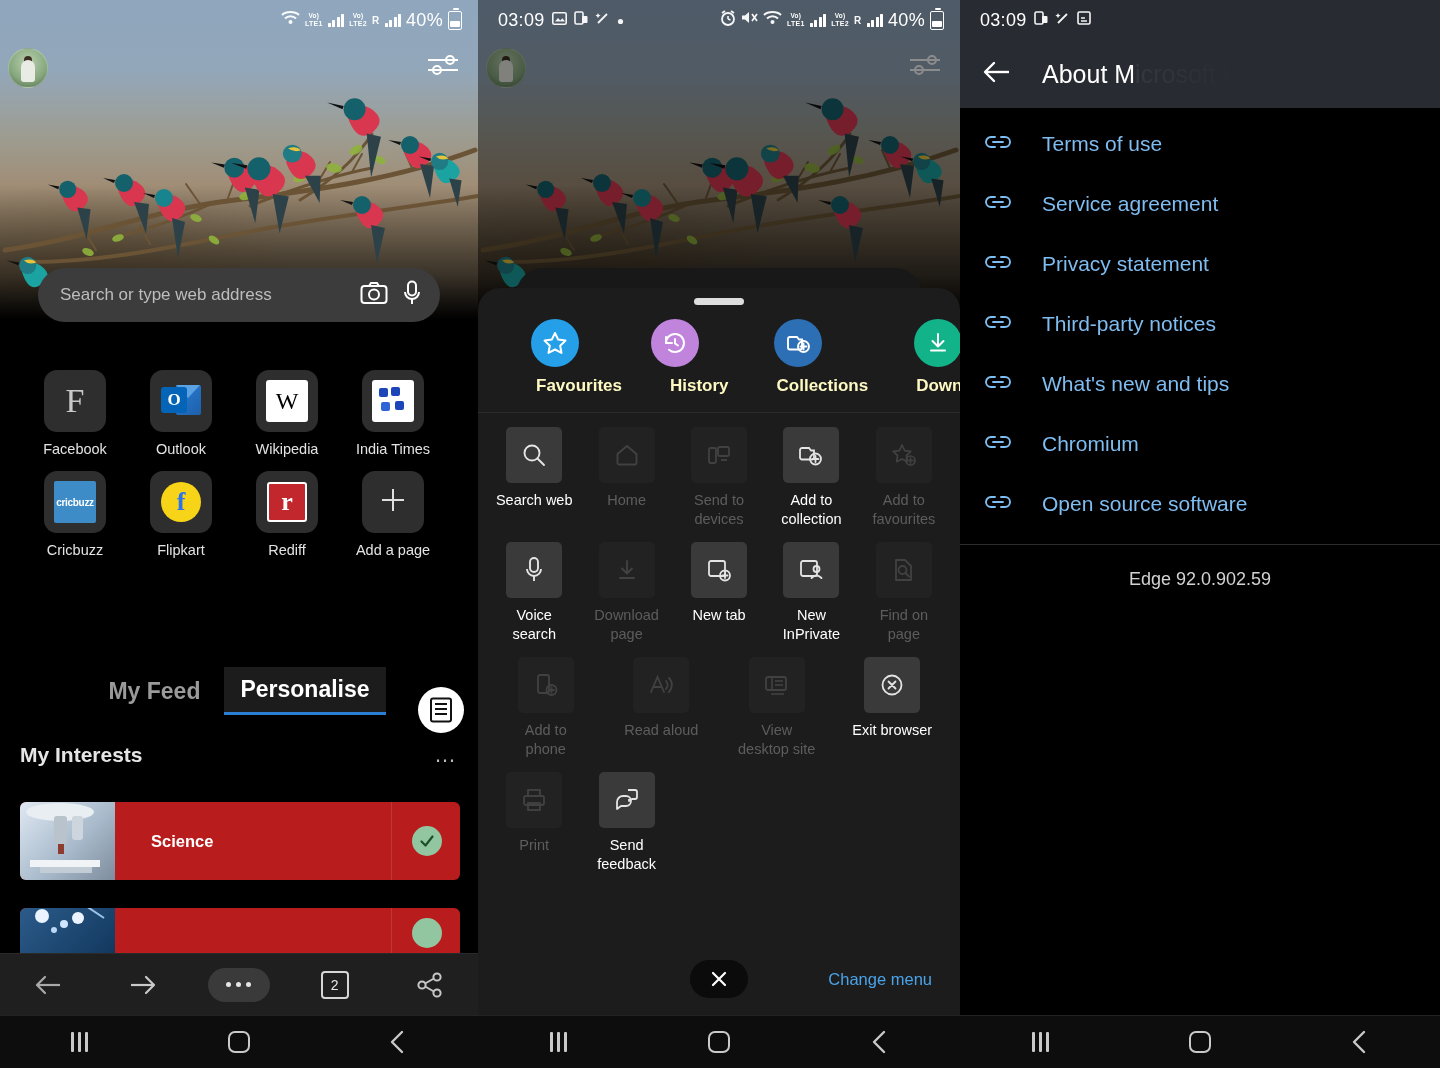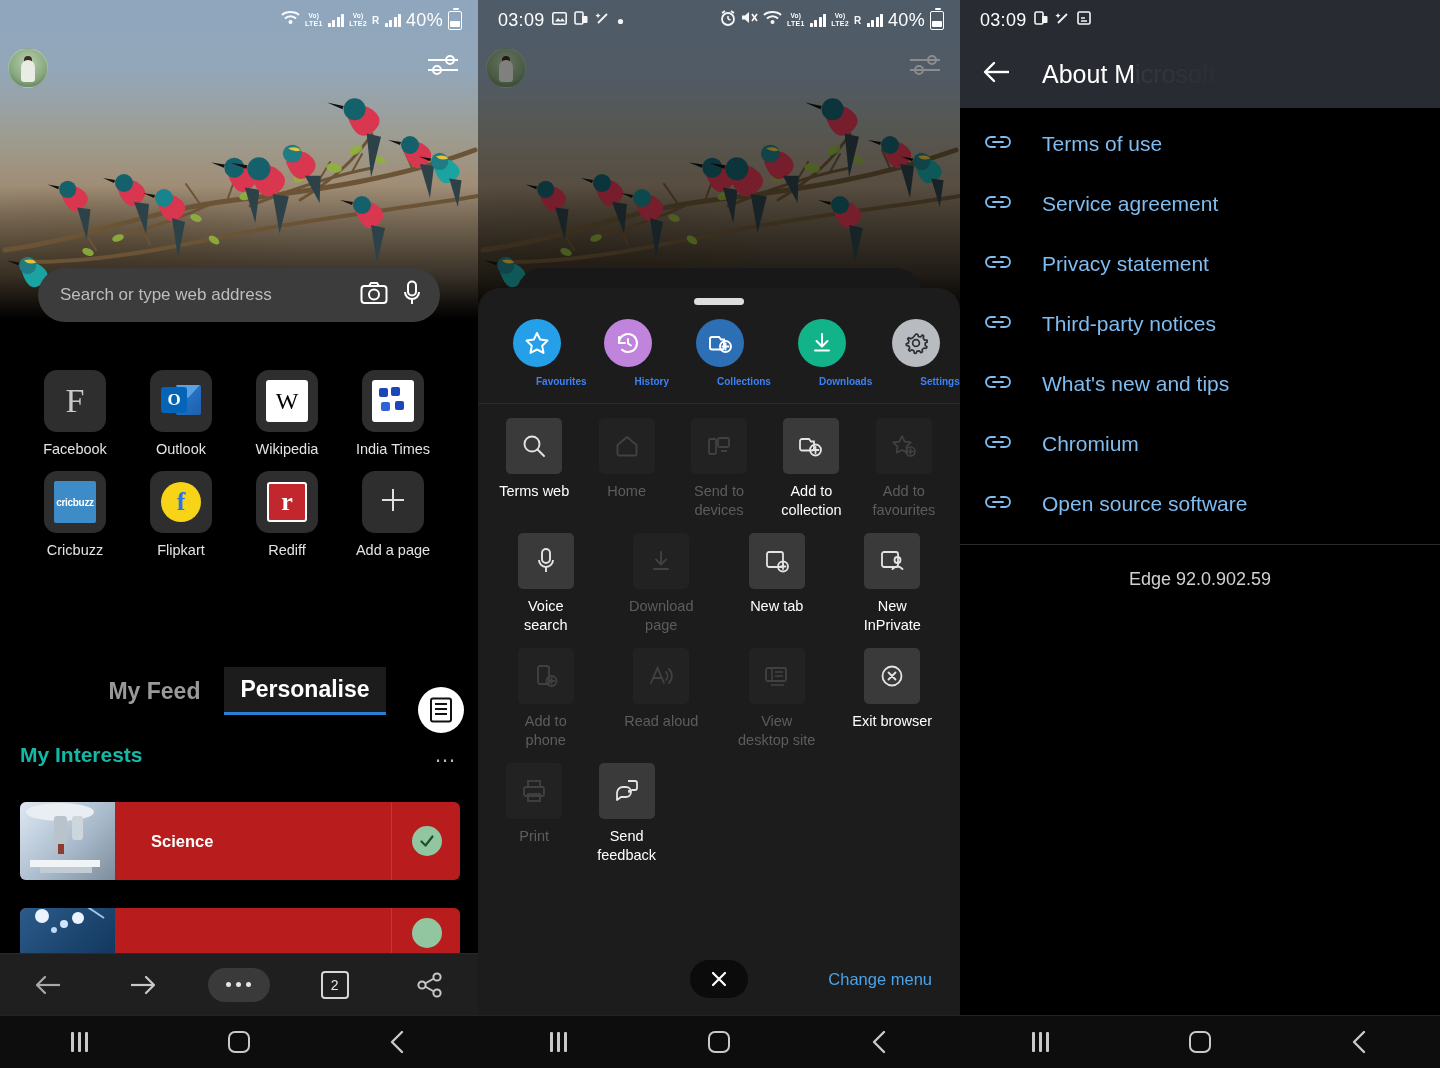--- a/index.html
+++ b/index.html
@@ -92,21 +92,21 @@
 
   
   .feedtabs { position:absolute; top:667px; left:0; right:0; display:flex; align-items:center; justify-content:center; gap:8px; z-index:14; }
   .ftab { padding:9px 16px; font-size:23px; color:#9a9a9a; font-weight:bold; }
   .ftab.active { color:#fff; background:#1c1c1c; border-bottom:3px solid #2a7fd4; }
   .feedbtn {
     position:absolute; top:687px; right:14px; width:46px; height:46px; border-radius:50%;
     background:#fff; display:flex; align-items:center; justify-content:center; z-index:16;
   }
   .interests-hdr { position:absolute; top:742px; left:20px; right:20px; display:flex; align-items:center; z-index:14; }
-  .interests-hdr .t { color:#14b8a6; font-size:21px; font-weight:bold; }
+  .interests-hdr .t { color:#e5e5e5; font-size:21px; font-weight:bold; }
   .interests-hdr .dots { margin-left:auto; color:#bbb; font-size:22px; letter-spacing:2px; }
 
   .icard { position:absolute; left:20px; right:18px; height:78px; background:#b91c1c; border-radius:6px; display:flex; align-items:center; overflow:hidden; z-index:14; }
   .icard .thumb { width:95px; height:78px; flex:none; }
   .icard .nm { color:#fff; font-size:16.5px; font-weight:bold; margin-left:36px; }
   .icard .chk { margin-left:auto; margin-right:18px; width:30px;height:30px;border-radius:50%;background:#92c6a0;display:flex;align-items:center;justify-content:center;}
   .icard .sep { position:absolute; right:68px; top:0; bottom:0; width:1px; background:rgba(255,255,255,.12); }
   .ic1 { top:802px; }
   .ic2 { top:908px; height:50px; }
 
@@ -130,21 +130,21 @@
   
   .scrim { position:absolute; inset:0; background:rgba(0,0,0,.45); z-index:25; }
   .sheet {
     position:absolute; left:0; right:0; top:288px; bottom:53px; background:#1c1c1c; z-index:30;
     border-top-left-radius:22px; border-top-right-radius:22px; padding-top:6px;
   }
   .grabber { width:50px;height:7px;border-radius:4px;background:#ddd;margin:4px auto 0; }
   .quick { display:flex; padding:14px 10px 16px; border-bottom:1px solid #2b2b2b; }
   .qitem { flex:1; display:flex; flex-direction:column; align-items:center; gap:9px; }
   .qcircle { width:48px;height:48px;border-radius:50%; display:flex;align-items:center;justify-content:center;}
-  .qlabel { color:#3b82f6; font-size:10px; font-weight:bold;padding-left:48px; }
+  .qlabel { color:#fef9c3; font-size:17px; font-weight:bold;padding-left:48px; }
   .grid { padding:14px 10px 0; }
   .grow { display:flex; margin-bottom:14px; }
   .gitem { flex:1; display:flex; flex-direction:column; align-items:center; gap:8px; }
   .gtile { width:56px;height:56px;border-radius:5px;background:#3a3a3a;display:flex;align-items:center;justify-content:center;}
   .glabel { color:#fff; font-size:14.5px; text-align:center; line-height:1.28; max-width:82px;}
   .gitem.dis .gtile { background:#262626; opacity:.6; }
   .gitem.dis .glabel { color:#5d5d5d; }
   .gitem.dis svg { opacity:.45; }
   .sheet-foot { position:absolute; bottom:8px; left:0; right:0; height:56px; display:flex; align-items:center; }
   .closebtn { position:absolute; left:50%; transform:translateX(-50%); width:58px;height:38px;border-radius:19px;background:#0b0b0b;display:flex;align-items:center;justify-content:center;}
@@ -725,21 +725,21 @@
 
       <div class="grid">
         <div class="grow">
           <div class="gitem">
             <span class="gtile">
                 <svg width="26" height="26" viewBox="0 0 26 26">
                   <circle cx="11" cy="11" r="7.5" fill="none" stroke="#e4e4e4" stroke-width="1.9"></circle>
                   <line x1="16.5" y1="16.5" x2="23" y2="23" stroke="#e4e4e4" stroke-width="1.9" stroke-linecap="round"></line>
                 </svg>
               </span>
-            <span class="glabel">Terms web</span>
+            <span class="glabel">Search web</span>
           </div>
           <div class="gitem dis">
             <span class="gtile">
                 <svg width="26" height="26" viewBox="0 0 26 26">
                   <path d="M3.5 12 L13 4 L22.5 12 V21 a1.5 1.5 0 0 1 -1.5 1.5 H5 A1.5 1.5 0 0 1 3.5 21z" fill="none" stroke="#9a9a9a" stroke-width="1.9" stroke-linejoin="round"></path>
                 </svg>
               </span>
             <span class="glabel">Home</span>
           </div>
           <div class="gitem dis">
@@ -807,20 +807,30 @@
           </div>
           <div class="gitem">
             <span class="gtile">
                 <svg width="26" height="26" viewBox="0 0 26 26">
                   <rect x="3" y="4" width="16" height="15" rx="2" fill="none" stroke="#e4e4e4" stroke-width="1.8"></rect>
                   <circle cx="18.5" cy="12" r="3" fill="none" stroke="#e4e4e4" stroke-width="1.8"></circle>
                   <path d="M13.5 21 q5-5 10 0" fill="none" stroke="#e4e4e4" stroke-width="1.8" stroke-linecap="round"></path>
                 </svg>
               </span>
             <span class="glabel">New InPrivate</span>
+          </div>
+          <div class="gitem dis">
+            <span class="gtile">
+                <svg width="26" height="26" viewBox="0 0 26 26">
+                  <path d="M5 3 h9 l6 6 v14 H5z" fill="none" stroke="#9a9a9a" stroke-width="1.8" stroke-linejoin="round"></path>
+                  <circle cx="11.5" cy="13" r="4" fill="none" stroke="#9a9a9a" stroke-width="1.8"></circle>
+                  <line x1="14.5" y1="16" x2="18" y2="19.5" stroke="#9a9a9a" stroke-width="1.8" stroke-linecap="round"></line>
+                </svg>
+              </span>
+            <span class="glabel">Find on page</span>
           </div>
         </div>
 
         <div class="grow">
           <div class="gitem dis">
             <span class="gtile">
                 <svg width="26" height="26" viewBox="0 0 26 26">
                   <rect x="5" y="3" width="11" height="18" rx="2" fill="none" stroke="#9a9a9a" stroke-width="1.8"></rect>
                   <circle cx="18.5" cy="18" r="5" fill="none" stroke="#9a9a9a" stroke-width="1.8"></circle>
                   <path d="M18.5 15.5 v5 M16 18 h5" stroke="#9a9a9a" stroke-width="1.8" stroke-linecap="round"></path>

